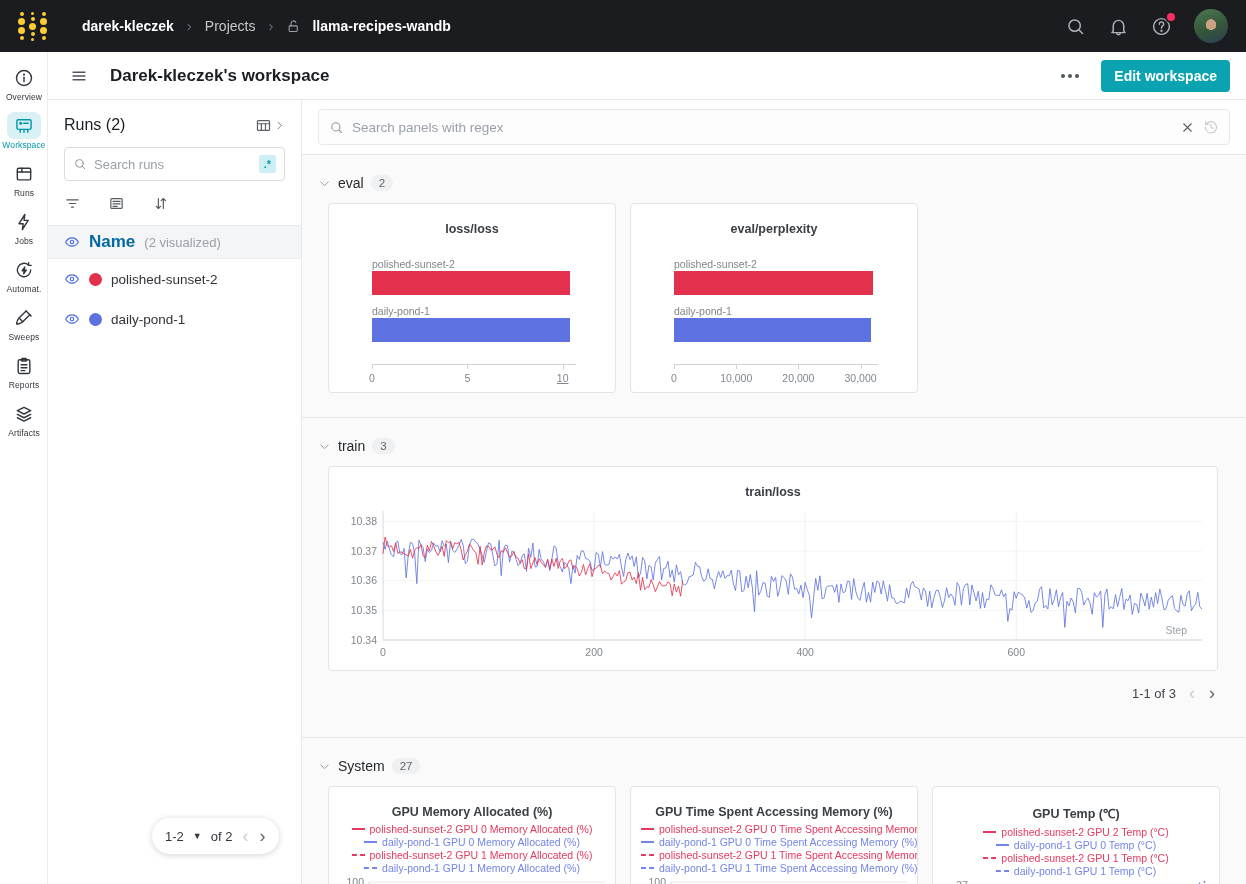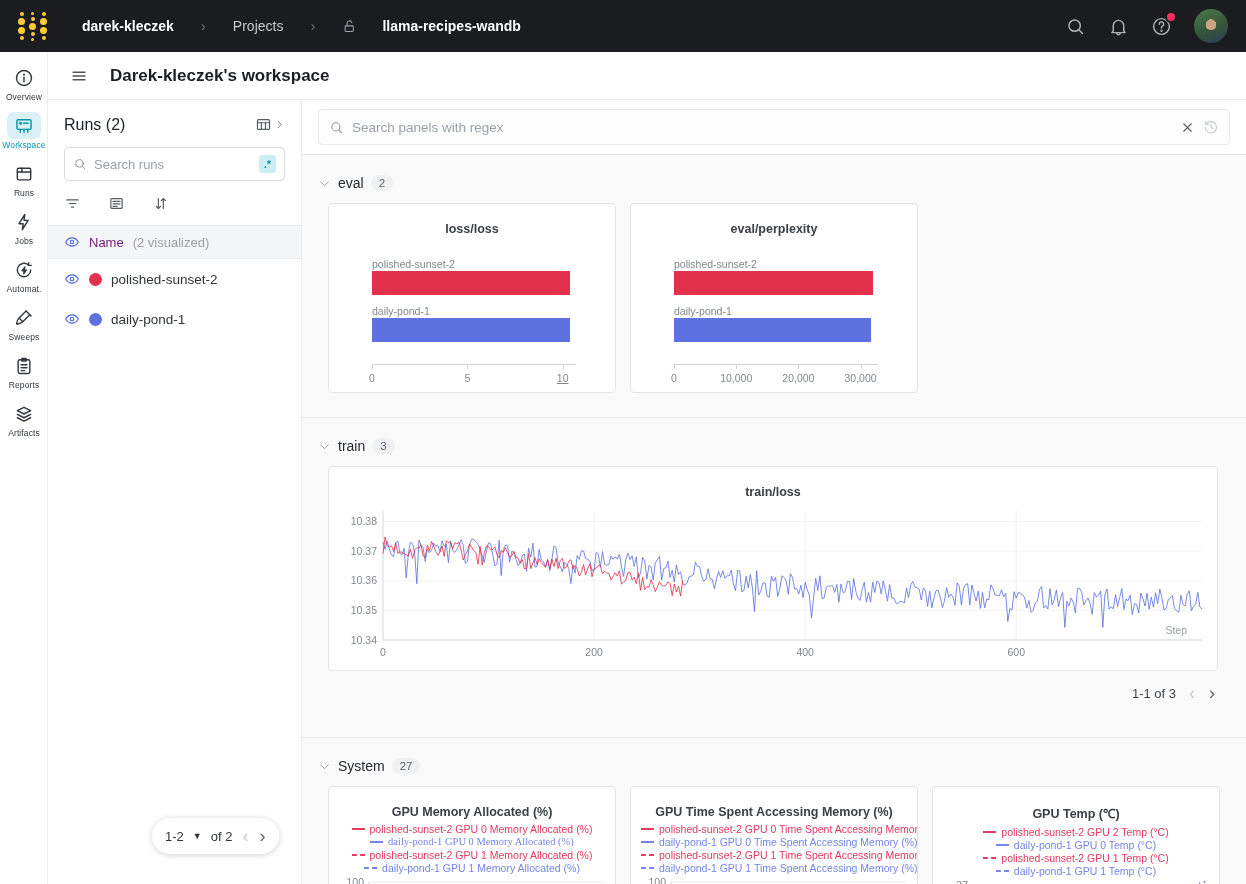--- a/index.html
+++ b/index.html
@@ -4,21 +4,21 @@
 <style>
 *{margin:0;padding:0;box-sizing:border-box}
 html,body{width:1246px;height:884px;overflow:hidden}
 body{font-family:"Liberation Sans",sans-serif;background:#fafafa;color:#24292e;position:relative}
 svg.ic{fill:none;stroke:currentColor;stroke-width:1.7;stroke-linecap:round;stroke-linejoin:round;display:block}
 
 
 #navbar{height:52px;background:#1a1c1f;display:flex;align-items:center;padding:0 18px;gap:0}
 .logo{width:30px;height:28px;position:relative;margin-right:34px;flex:none}
 .logo i{position:absolute;background:#ffcc33;border-radius:50%}
-.crumbs{display:flex;align-items:center;gap:27px;font-size:14px}
+.crumbs{display:flex;align-items:center;gap:13px;font-size:14px}
 .crumb-user,.crumb-proj{color:#fff;font-weight:700}
 .crumb-mid{color:#c6cacd;font-weight:400}
 .crumb-sep{color:#6b7177;font-size:15px;margin-top:-2px}
 .lock{color:#9aa1a8;margin-right:-2px}
 #nav-right{margin-left:auto;display:flex;align-items:center;gap:22px;color:#aab0b5}
 .nav-ic{width:21px;height:21px;position:relative;cursor:pointer}
 .help-dot{position:absolute;right:-5px;top:-5px;width:12px;height:12px;border-radius:50%;background:#fb2e5f;border:2px solid #1a1c1f}
 .avatar{width:34px;height:34px;border-radius:50%;flex:none;background:
  radial-gradient(circle at 50% 46%, #caa183 21%, rgba(0,0,0,0) 22%),
  linear-gradient(160deg,#4c7a4e 0%,#35563a 55%,#2c3f57 100%)}
@@ -40,32 +40,32 @@
 #ws-header-right{margin-left:auto;display:flex;align-items:center;gap:16px}
 .meatballs{display:flex;gap:3px;cursor:pointer;padding:6px}
 .meatballs i{width:4px;height:4px;border-radius:50%;background:#50565c}
 .edit-btn{border:none;border-radius:4px;background:#0ba3b2;color:#fff;font-weight:700;font-size:14px;
   font-family:"Liberation Sans",sans-serif;padding:8px 13px;cursor:pointer}
 
 
 #content-row{flex:1;display:flex;min-height:0}
 #runs-panel{width:254px;background:#fff;border-right:1px solid #e8e9ea;flex:none;position:relative;padding:16px 0 0}
 .rp-pad{padding:0 16px}
-.rp-head{display:flex;align-items:flex-start;justify-content:space-between}
+.rp-head{display:flex;align-items:flex-end;justify-content:space-between}
 .rp-title{font-size:16px;color:#1b1f23}
 .rp-table-ic{display:flex;align-items:center;gap:2px;color:#5a6066;cursor:pointer}
 .search-box{margin-top:13px;height:34px;border:1px solid #d8dbde;border-radius:4px;display:flex;align-items:center;padding:0 8px;gap:7px;background:#fff}
 .search-box input{border:none;outline:none;flex:1;font-size:13px;font-family:"Liberation Sans",sans-serif;color:#33373d;min-width:0;background:transparent}
 .search-box input::placeholder{color:#9aa1a8}
 .mag{color:#8f969c;flex:none}
 .regex-chip{background:#cdeef2;color:#0e97a7;font-size:11px;font-weight:700;border-radius:3px;padding:3px 5px;cursor:pointer;flex:none}
 .rp-tools{display:flex;gap:27px;margin-top:14px;color:#565c63}
 .rp-tools .tool{cursor:pointer}
 .name-row{margin-top:13px;height:34px;background:#f4f5f6;border-top:1px solid #e8eaec;border-bottom:1px solid #e8eaec;display:flex;align-items:center;padding:0 16px;gap:9px}
-.name-bold{font-size:13px;font-weight:400;color:#701a75}
+.name-bold{font-size:17px;font-weight:700;color:#0369a1}
 .name-note{font-size:13px;color:#9aa1a8}
 .run-row{height:40px;display:flex;align-items:center;padding:0 16px;gap:9px;cursor:pointer}
 .run-dot{width:13px;height:13px;border-radius:50%;flex:none}
 .run-name{font-size:13.5px;color:#2f3338}
 .eye{color:#4a6bdd;flex:none;cursor:pointer}
 .pg-pill{position:absolute;left:104px;bottom:30px;height:36px;background:#fff;border-radius:18px;
  box-shadow:0 1px 6px rgba(0,0,0,.18);display:flex;align-items:center;padding:0 13px;gap:9px;font-size:13px;color:#33373d}
 .pg-caret{font-size:9px;color:#33373d;cursor:pointer}
 .pg-arrow{font-size:18px;line-height:1;cursor:pointer;color:#5f6469;padding:0 1px}
 .pg-arrow.disabled{color:#c7cbce;cursor:default}
@@ -252,20 +252,28 @@
 
     <div id="ws-header">
       <span class="hamburger">
         <svg class="ic" width="18" height="18" viewBox="0 0 24 24">
             <line x1="4" y1="7" x2="20" y2="7"></line>
             <line x1="4" y1="12" x2="20" y2="12"></line>
             <line x1="4" y1="17" x2="20" y2="17"></line>
           </svg>
       </span>
       <span id="ws-title">Darek-kleczek's workspace</span>
+      <div id="ws-header-right">
+        <span class="meatballs">
+            <i></i>
+            <i></i>
+            <i></i>
+          </span>
+        <button class="edit-btn" style="background: rgb(11, 163, 178);">Edit workspace</button>
+      </div>
     </div>
 
     <div id="content-row">
 
       <div id="runs-panel">
         <div class="rp-pad">
           <div class="rp-head">
             <span class="rp-title">Runs (2)</span>
             <span class="rp-table-ic">
               <svg class="ic" width="17" height="17" viewBox="0 0 24 24">
@@ -481,21 +489,21 @@
             <span class="sec-badge">27</span>
           </div>
           <div class="panel-row">
             <div class="panel sys-panel" id="chart-gpu_memory">
                 <div class="sys-title">GPU Memory Allocated (%)</div>
                 <div class="legend">
                   <div class="legend-row" style="color: rgb(228, 58, 95);">
                     <span class="lg-mark" style="border-top: 2px solid rgb(228, 58, 95);"></span>
                     <span>polished-sunset-2 GPU 0 Memory Allocated (%)</span>
                   </div>
-                  <div class="legend-row" style="color: rgb(115, 133, 232); font-family: Liberation Serif, serif;">
+                  <div class="legend-row" style="color: rgb(115, 133, 232);">
                     <span class="lg-mark" style="border-top: 2px solid rgb(115, 133, 232);"></span>
                     <span>daily-pond-1 GPU 0 Memory Allocated (%)</span>
                   </div>
                   <div class="legend-row" style="color: rgb(228, 58, 95);">
                     <span class="lg-mark" style="border-top: 2px dashed rgb(228, 58, 95);"></span>
                     <span>polished-sunset-2 GPU 1 Memory Allocated (%)</span>
                   </div>
                   <div class="legend-row" style="color: rgb(115, 133, 232);">
                     <span class="lg-mark" style="border-top: 2px dashed rgb(115, 133, 232);"></span>
                     <span>daily-pond-1 GPU 1 Memory Allocated (%)</span>

